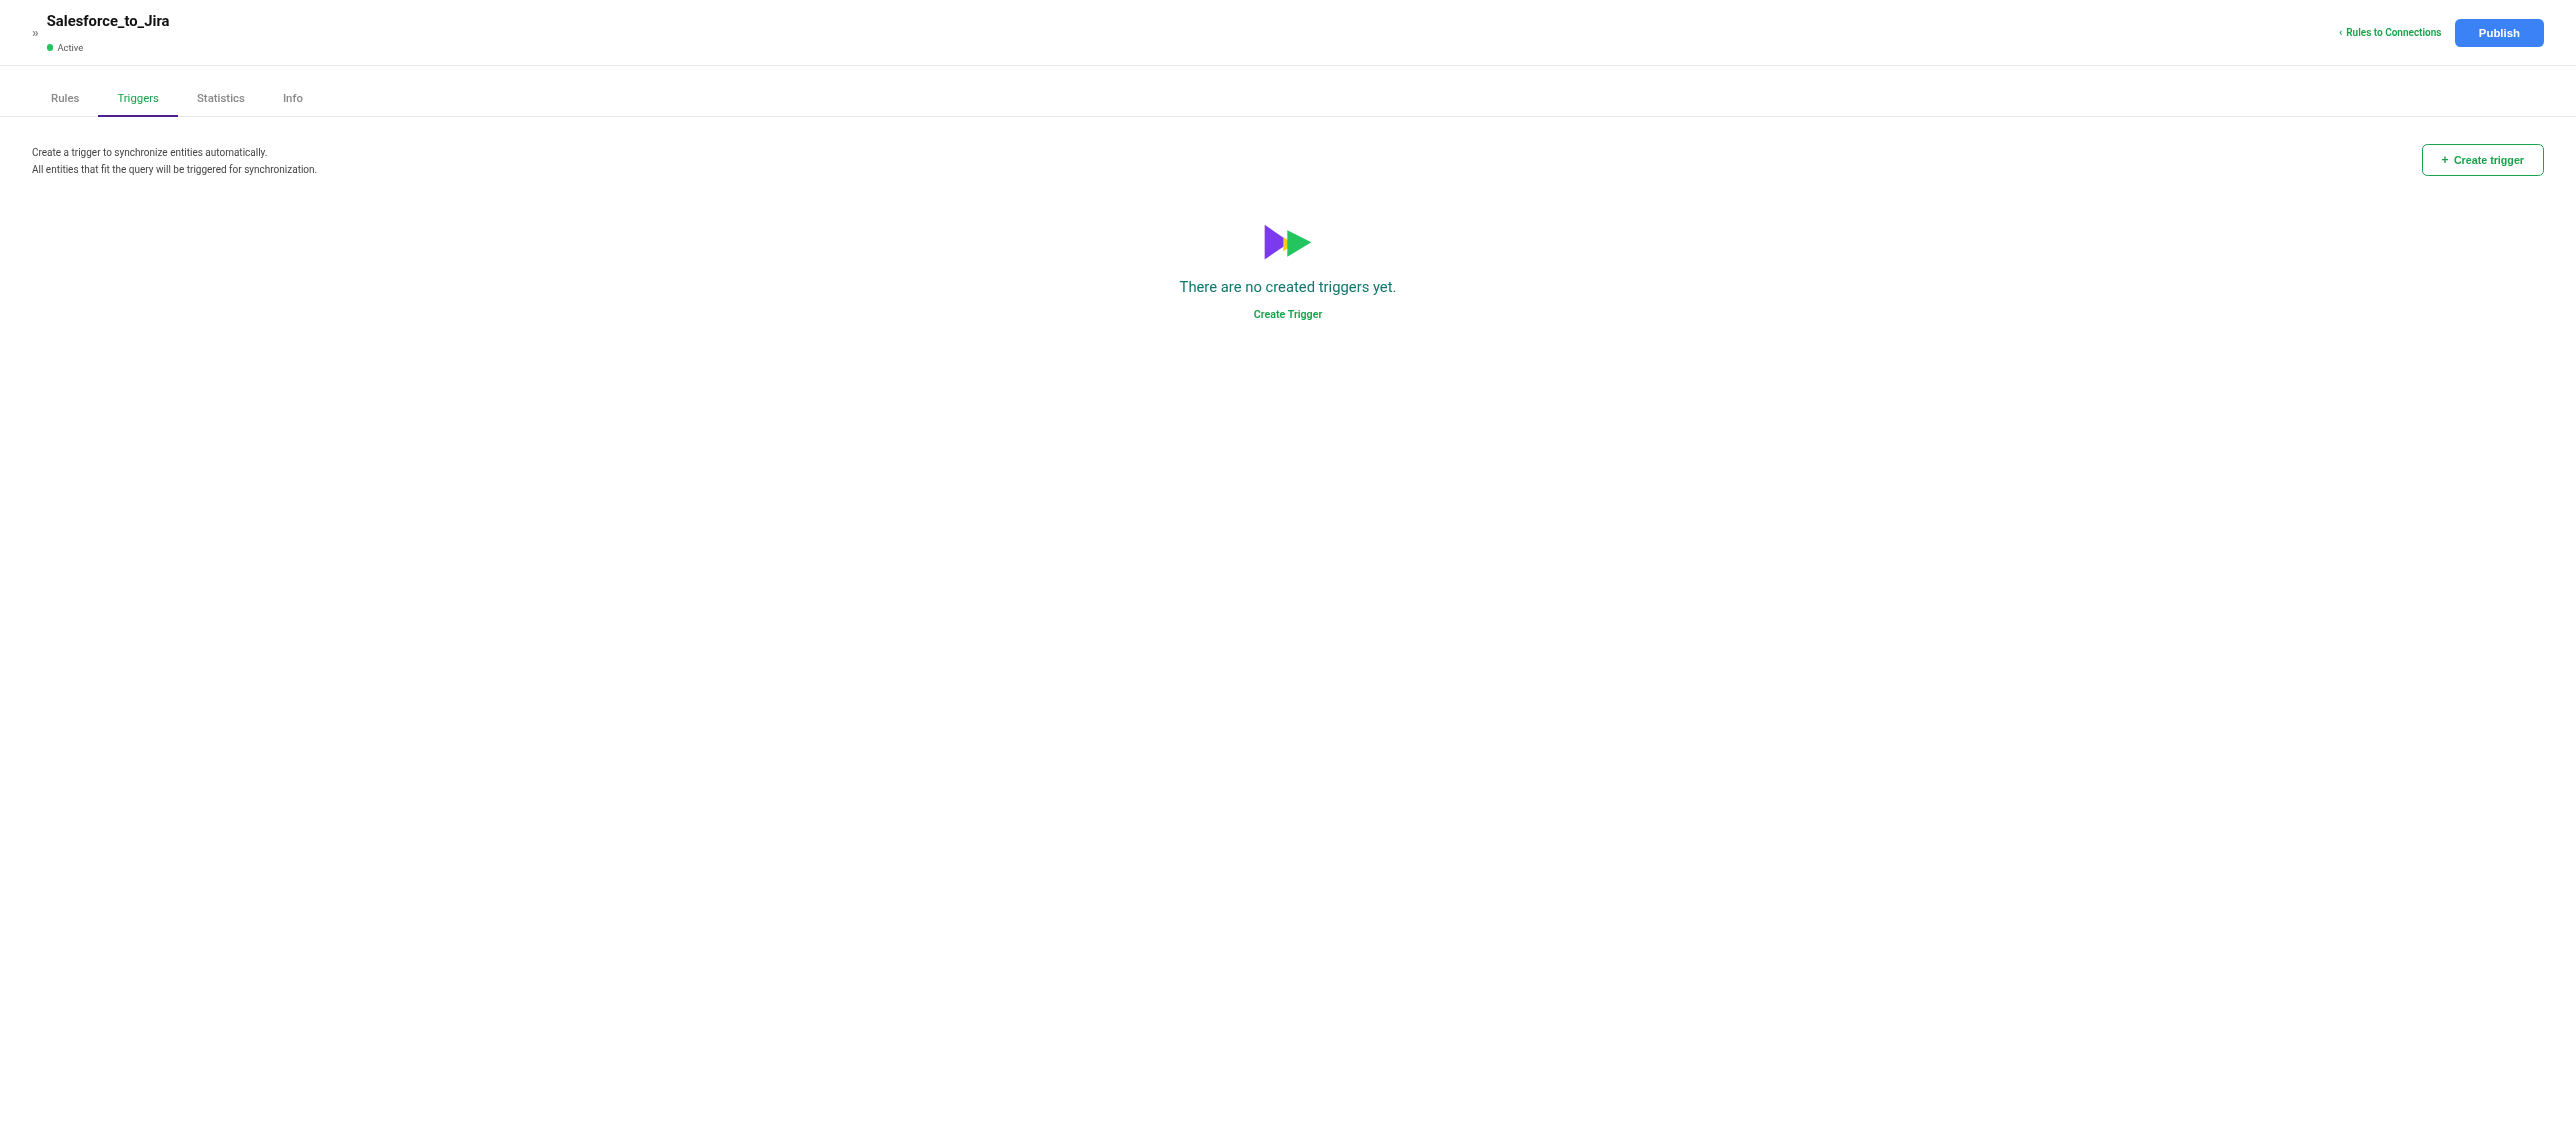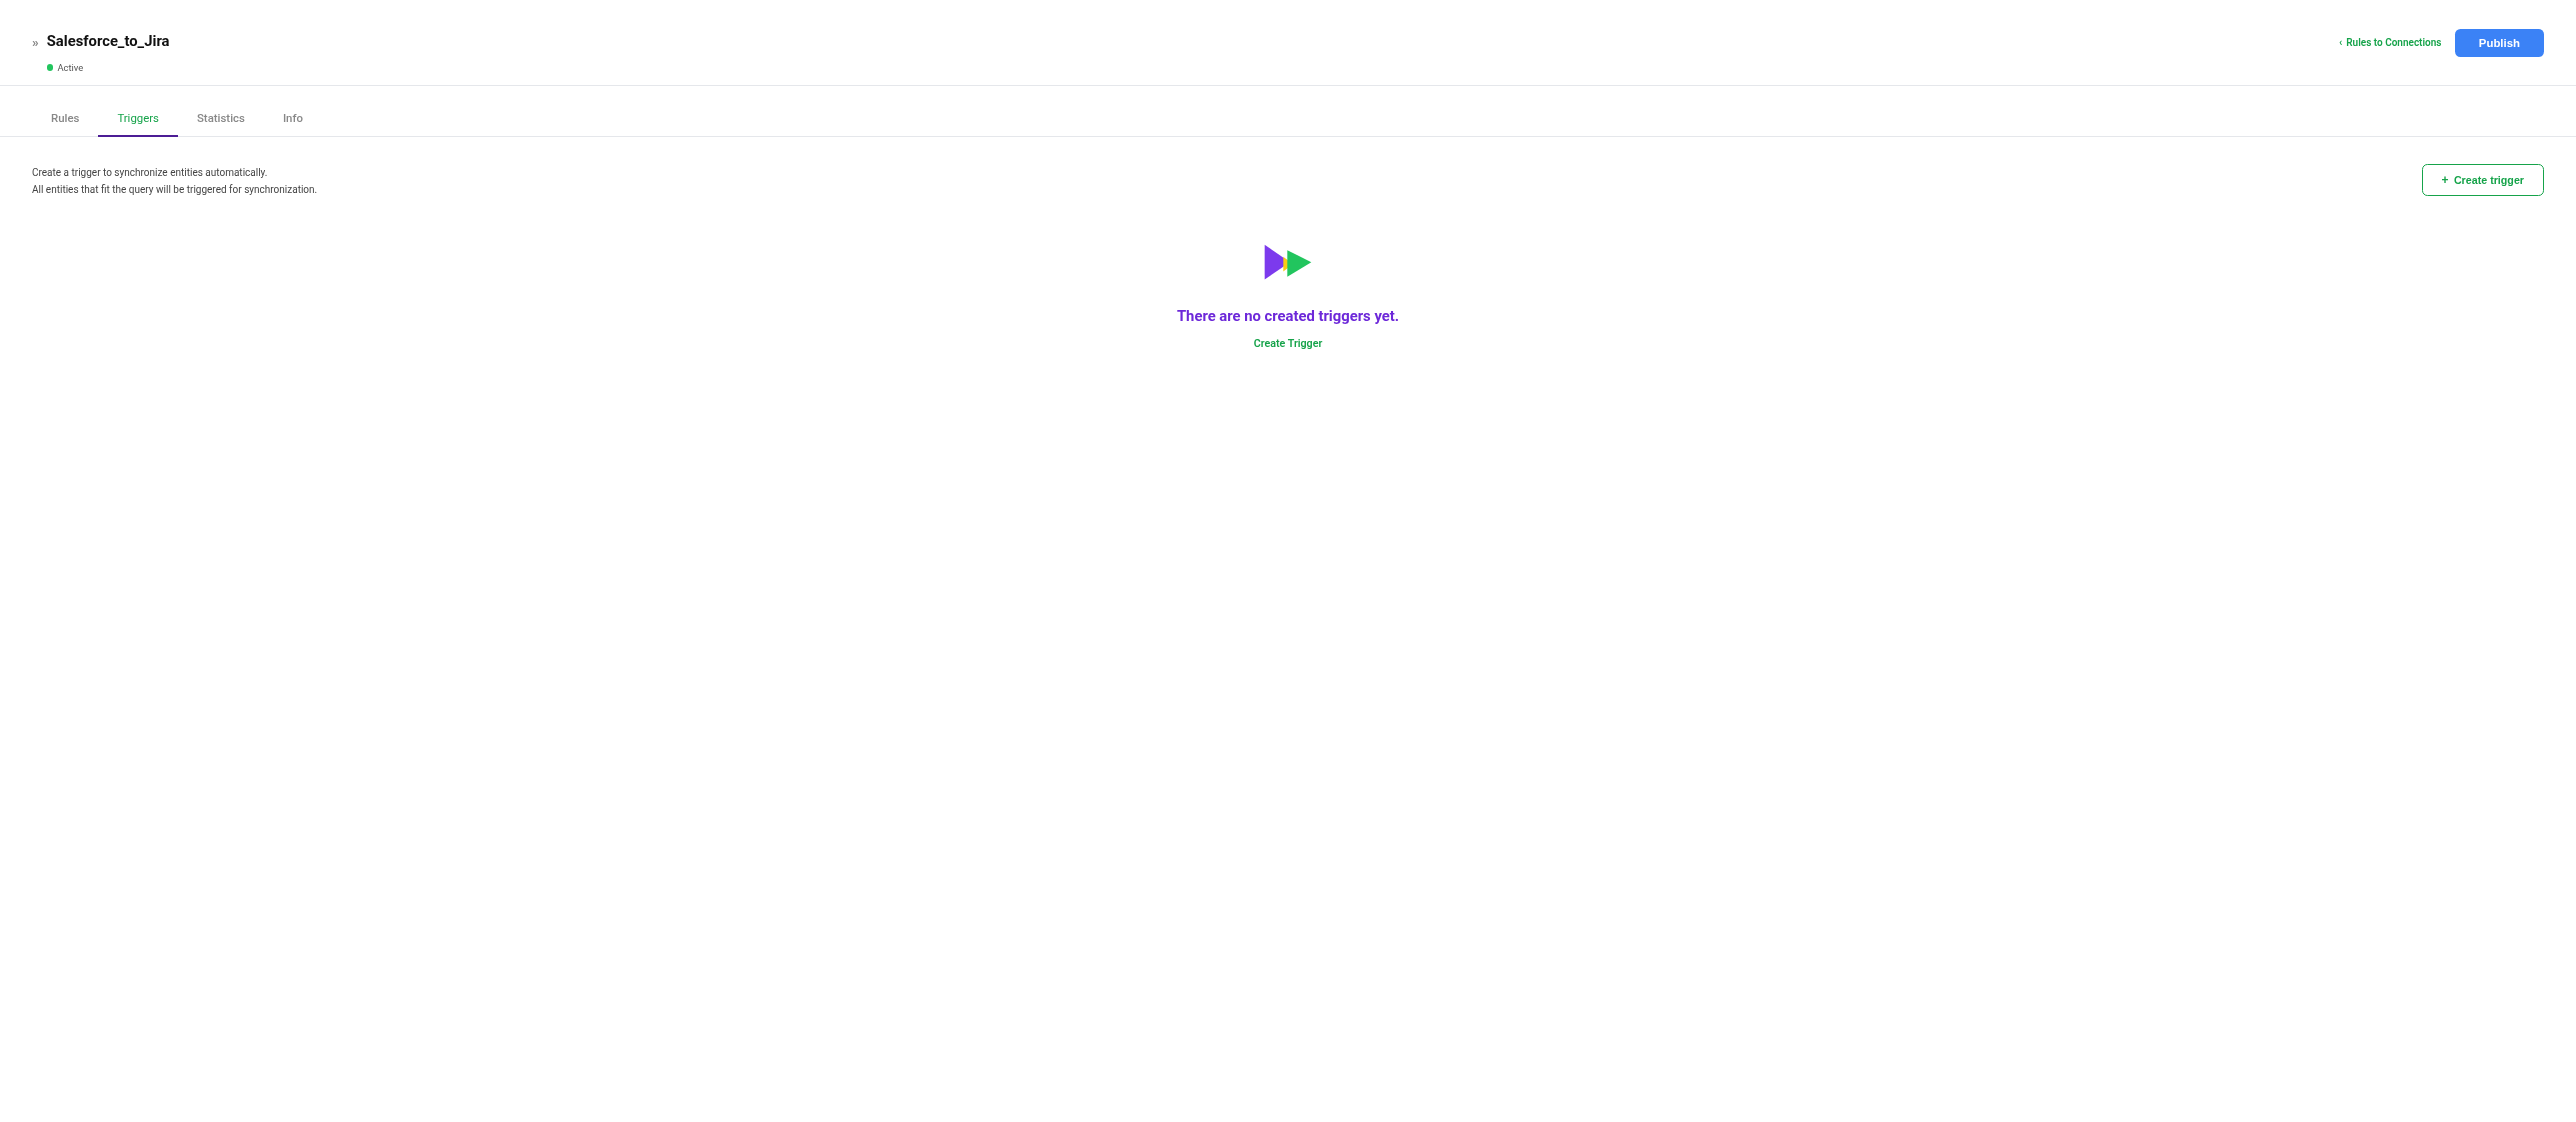--- a/index.html
+++ b/index.html
@@ -33,21 +33,20 @@
       font-weight: bold;
     }
     .title-block {
       display: flex;
       flex-direction: column;
     }
     .connection-title {
       font-size: 14.8px;
       font-weight: 700;
       color: #111;
-      margin-top: 20px;
     }
     .status-row {
       display: flex;
       align-items: center;
       gap: 4px;
       margin-top: 12px;
     }
     .status-dot {
       width: 6.7px;
       height: 6.7px;
@@ -152,23 +151,23 @@
       margin-top: 40px;
       gap: 12px;
     }
     .logo-icon {
       position: relative;
       width: 60px;
       height: 47px;
     }
     .empty-title {
       font-size: 14.8px;
-      font-weight: 700;
-      color: #6d28d9;
-      margin-top: 10px;
+      font-weight: 400;
+      color: #0f766e;
+      margin-top: 1px;
     }
     .empty-create-link {
       font-size: 10.7px;
       font-weight: 600;
       color: #16a34a;
       cursor: pointer;
       text-decoration: none;
     }
   </style>
 </head>

